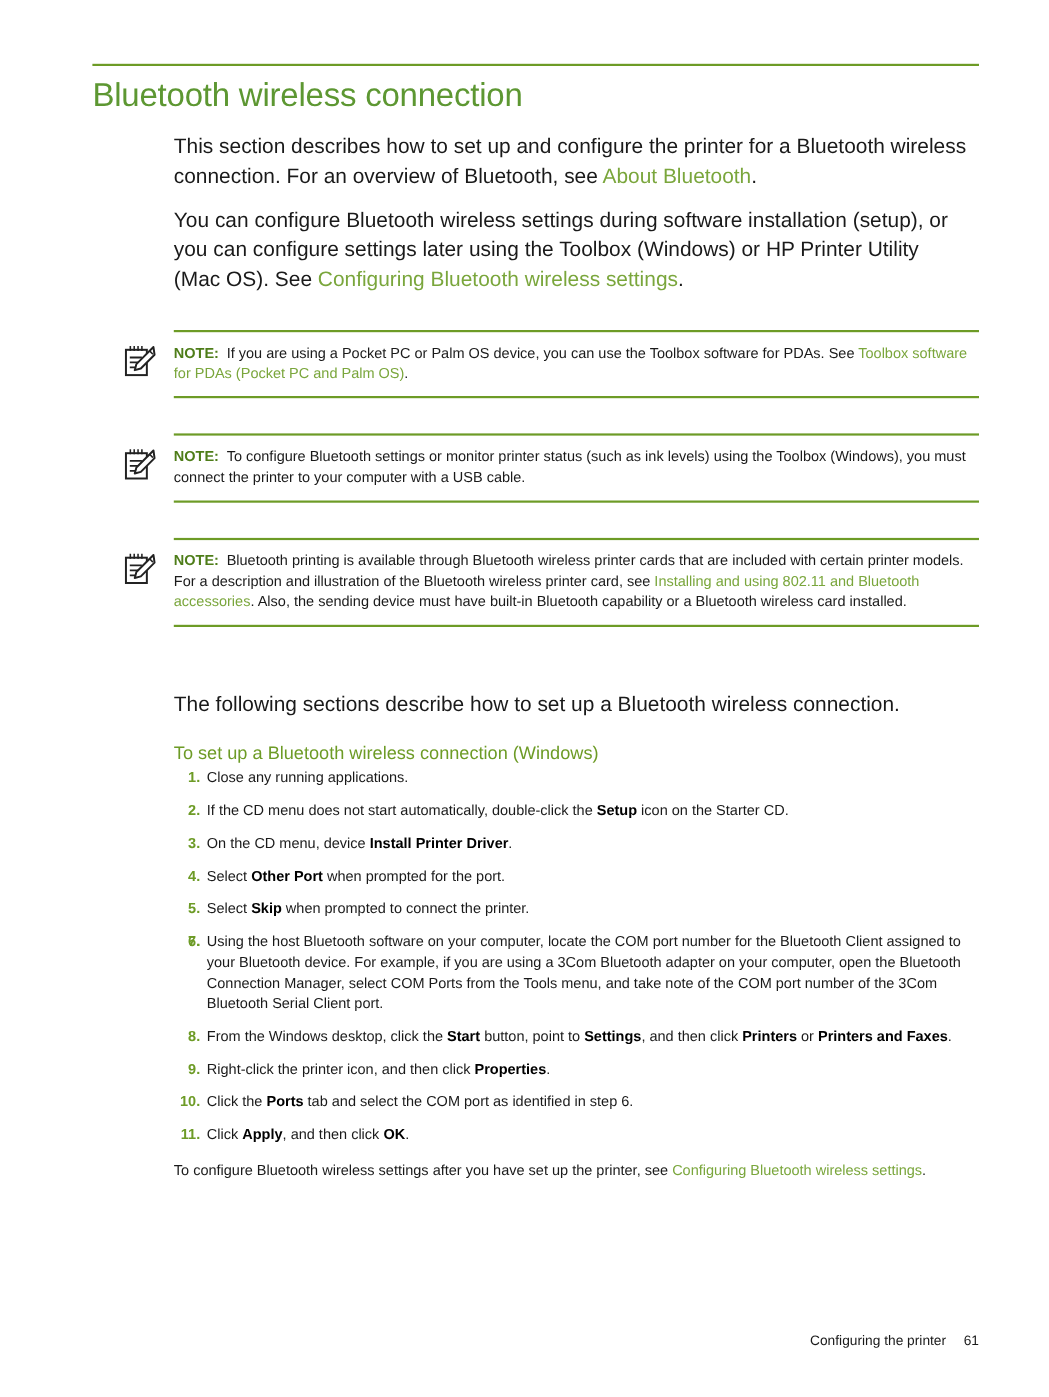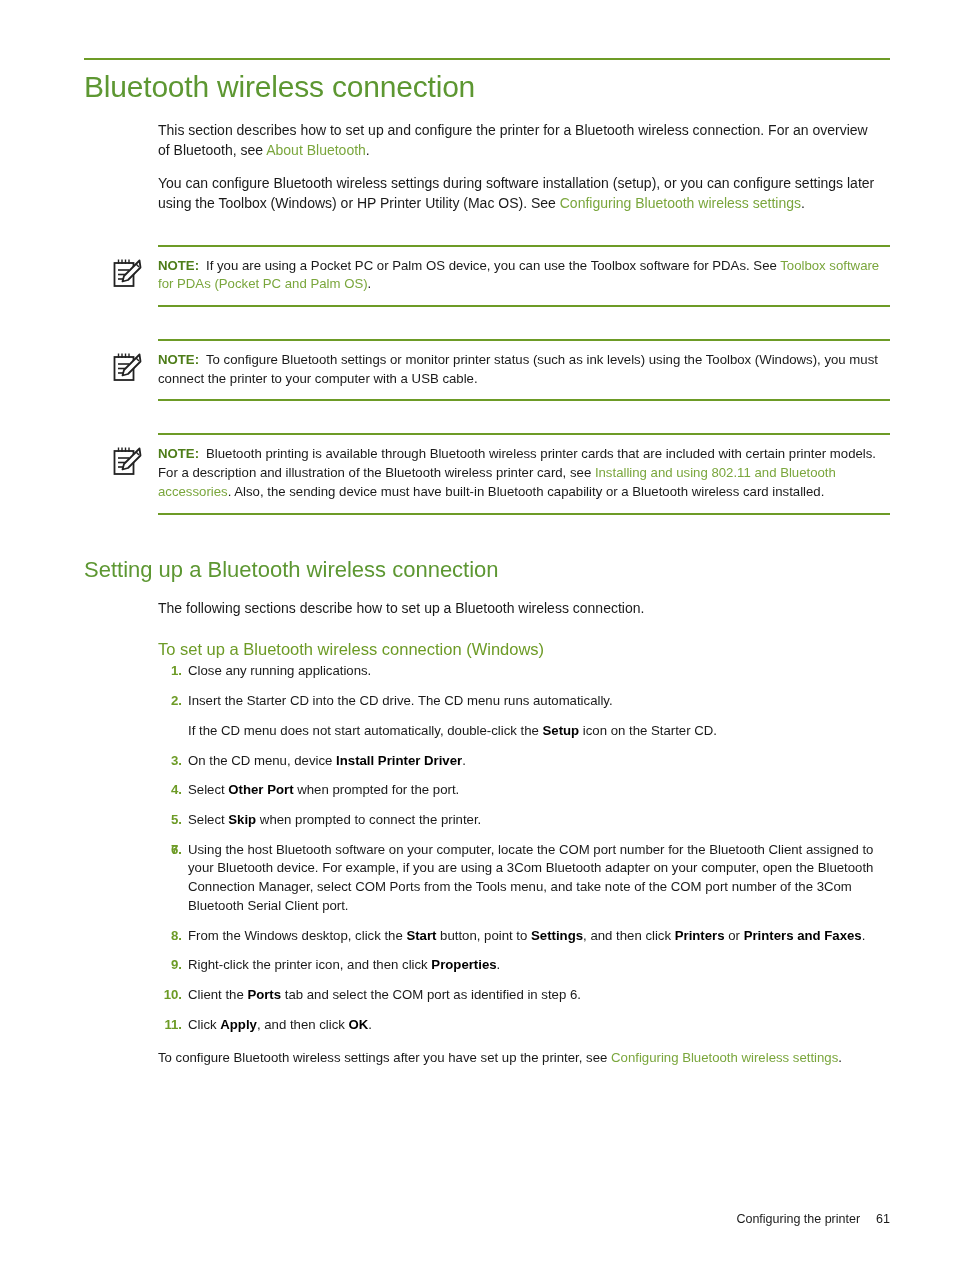--- a/index.html
+++ b/index.html
@@ -63,21 +63,21 @@
     color: #6d9b26;
     margin: 0 0 2px 0;
     line-height: 1.3;
   }
 
   .indent {
     margin-left: 74px;
   }
 
   p.body-text {
-    font-size: 14px;
+    font-size: 19px;
     line-height: 1.42;
     margin: 0 11px 13px 0;
     color: #1a1a1a;
   }
 
   a.xref, .xref {
     color: #7aa63c;
     text-decoration: none;
   }
   b, .bold { font-weight: bold; color: #000; }
@@ -250,38 +250,37 @@
       </span>
       <div class="rule"></div>
       <div class="note-body">
         <span class="note-label">NOTE:</span><span>Bluetooth printing is available through Bluetooth wireless printer cards that are included with certain printer models. For a description and illustration of the Bluetooth wireless printer card, see </span><a class="xref" href="#">Installing and using 802.11 and Bluetooth accessories</a><span>. Also, the sending device must have built-in Bluetooth capability or a Bluetooth wireless card installed.</span>
       </div>
       <div class="rule"></div>
     </div>
 
     <div style="height:42px"></div>
 
-    <h2 class="section-title">Setting up a Bluetooth wireless connection</h2>
 
     <div class="indent">
       <p class="body-text" style="margin-top:16px;margin-bottom:20px;">The following sections describe how to set up a Bluetooth wireless connection.</p>
 
       <h3 class="subsection-title">To set up a Bluetooth wireless connection (Windows)</h3>
 
       <ol class="steps" id="steps-list">
           <li><span class="num">1.</span><span><span>Close any running applications.</span></span></li>
-          <li><span class="num">2.</span><span><span>Insert the Starter CD into the CD drive. The CD menu runs automatically.</span></span><span class="sub"><span>If the CD menu does not start automatically, double-click the </span><b>Setup</b><span> icon on the Starter CD.</span></span></li>
+          <li><span class="num">2.</span><span class="sub"><span>If the CD menu does not start automatically, double-click the </span><b>Setup</b><span> icon on the Starter CD.</span></span></li>
           <li><span class="num">3.</span><span><span>On the CD menu, device </span><b>Install Printer Driver</b><span>.</span></span></li>
           <li><span class="num">4.</span><span><span>Select </span><b>Other Port</b><span> when prompted for the port.</span></span></li>
           <li><span class="num">5.</span><span><span>Select </span><b>Skip</b><span> when prompted to connect the printer.</span></span></li>
           <li><span class="num">6.</span></li>
           <li><span class="num">7.</span><span><span>Using the host Bluetooth software on your computer, locate the COM port number for the Bluetooth Client assigned to your Bluetooth device. For example, if you are using a 3Com Bluetooth adapter on your computer, open the Bluetooth Connection Manager, select COM Ports from the Tools menu, and take note of the COM port number of the 3Com Bluetooth Serial Client port.</span></span></li>
           <li><span class="num">8.</span><span><span>From the Windows desktop, click the </span><b>Start</b><span> button, point to </span><b>Settings</b><span>, and then click </span><b>Printers</b><span> or </span><b>Printers and Faxes</b><span>.</span></span></li>
           <li><span class="num">9.</span><span><span>Right-click the printer icon, and then click </span><b>Properties</b><span>.</span></span></li>
-          <li><span class="num">10.</span><span><span>Client the </span><b>Ports</b><span> tab and select the COM port as identified in step 6.</span></span></li>
+          <li><span class="num">10.</span><span><span>Click the </span><b>Ports</b><span> tab and select the COM port as identified in step 6.</span></span></li>
           <li><span class="num">11.</span><span><span>Click </span><b>Apply</b><span>, and then click </span><b>OK</b><span>.</span></span></li>
         </ol>
 
       <p class="after-list">
         <span>To configure Bluetooth wireless settings after you have set up the printer, see </span><a class="xref" href="#">Configuring Bluetooth wireless settings</a><span>.</span>
       </p>
     </div>
 
   </div>
 

